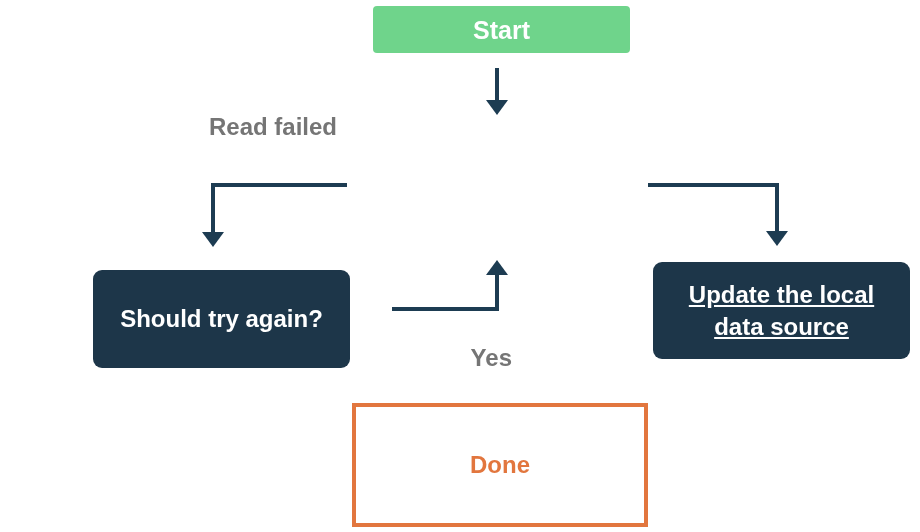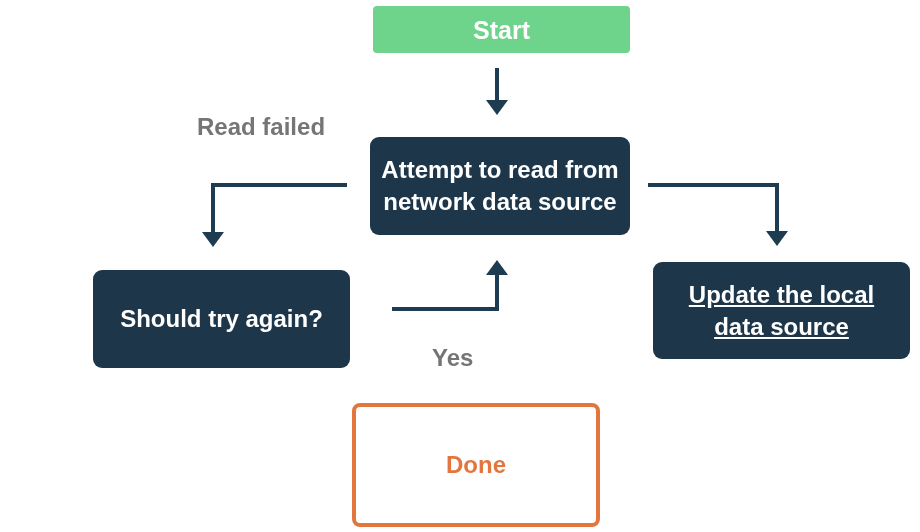--- a/index.html
+++ b/index.html
@@ -42,24 +42,24 @@
     font-size:25px;
   }
   .node-navy{
     background:var(--node-navy);
     border-radius:9px;
   }
   .node-attempt{ left:370px; top:137px; width:260px; height:98px; }
   .node-should{  left:93px;  top:270px; width:257px; height:98px; }
   .node-update{  left:653px; top:262px; width:257px; height:97px;text-decoration:underline; }
   .node-done{
-    left:352px; top:403px; width:248px; height:124px;
+    left:352px; top:403px; width:296px; height:124px;
     background:transparent;
     border:4px solid var(--accent-orange);
-    border-radius:8px;
+    border-radius:0;
     color:var(--accent-orange);
   }
   .line{
     position:absolute;
     background:var(--connector);
   }
   .line-start-v{ left:495px; top:68px;  width:4px;   height:34px; }
   .line-left-h{  left:213px; top:183px; width:134px; height:4px;  }
   .line-left-v{  left:211px; top:183px; width:4px;   height:50px; }
   .line-right-h{ left:648px; top:183px; width:131px; height:4px;  }
@@ -77,35 +77,34 @@
   .ah-start{ left:486px; top:100px; }
   .ah-left{  left:202px; top:232px; }
   .ah-right{ left:766px; top:231px; }
   .ah-yes{   left:486px; top:260px; }
   .edge-label{
     position:absolute;
     color:var(--label-gray);
     font-size:24px;
     font-weight:700;
     line-height:28px;
-    text-align:left;
+    text-align:right;
   }
   .label-read-failed{    left:197px; top:113px; width:140px; }
   .label-read-succeeded{ left:673px; top:108px; width:150px; }
   .label-yes{ left:432px; top:344px; width:80px; }
   .label-no{  left:82px;  top:443px; width:80px; }
 </style>
 </head>
 <body>
 
 <div class="canvas">
 
   <div class="node node-start">Start</div>
 
-  <div class="node node-navy node-attempt">Attempt to read from network data source</div>
 
   <div class="node node-navy node-should">Should try again?</div>
 
   <div class="node node-navy node-update">Update the local data source</div>
 
   <div class="node node-done">Done</div>
 
   <div class="line line-start-v"></div>
   <div class="arrowhead arrow-down ah-start"></div>
 

